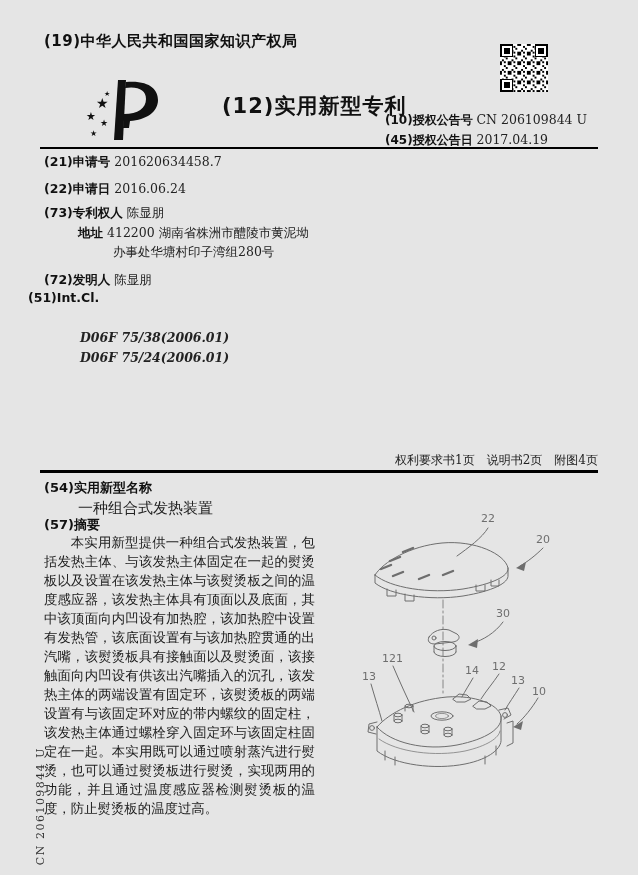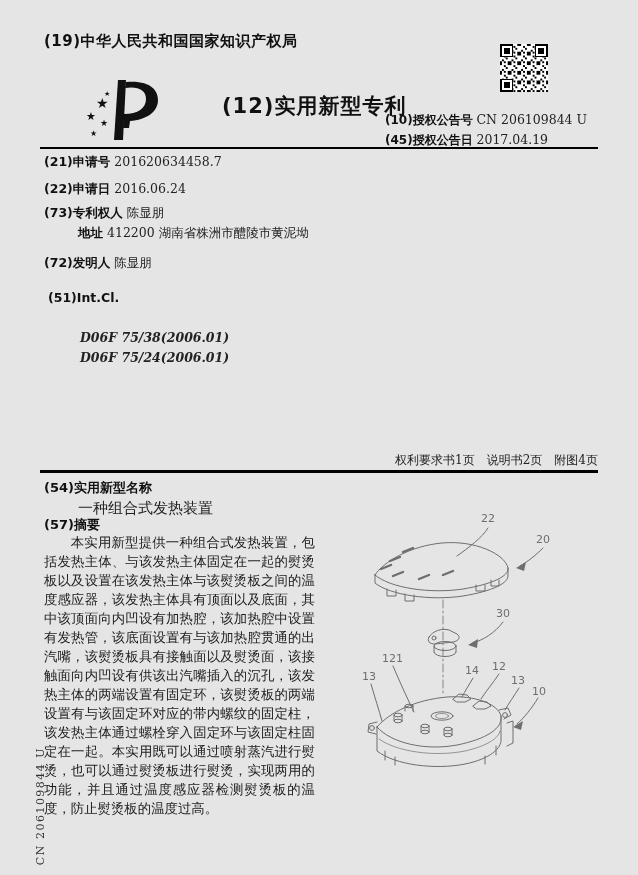--- a/index.html
+++ b/index.html
@@ -107,25 +107,28 @@
     <span class="val">2016.06.24</span>
   </div>
   <div class="abs field" style="left:44px;top:205px;">
     <span class="lbl">(73)专利权人</span>
     <span class="val">陈显朋</span>
   </div>
   <div class="abs field" style="left:78px;top:225px;">
     <span class="lbl">地址</span>
     <span class="val">412200 湖南省株洲市醴陵市黄泥坳</span>
   </div>
-  <div class="abs field" style="left:44px;top:255px;">
+  <div class="abs field" style="left:113px;top:244px;">
+    <span class="val">办事处华塘村印子湾组280号</span>
+  </div>
+  <div class="abs field" style="left:44px;top:272px;">
     <span class="lbl">(72)发明人</span>
     <span class="val">陈显朋</span>
   </div>
-  <div class="abs field" style="left:48px;top:290px;">
+  <div class="abs field" style="left:28px;top:290px;">
     <span class="lbl">(51)Int.Cl.</span>
   </div>
   <div class="abs itc" style="left:80px;top:330px;">D06F 75/38(2006.01)</div>
   <div class="abs itc" style="left:80px;top:350px;">D06F 75/24(2006.01)</div>
 
   <div class="abs pages-info val">权利要求书1页　说明书2页　附图4页</div>
 
   <div class="abs rule rule2"></div>
 
   <div class="abs sec-label lbl" style="left:44px;top:479px;">(54)实用新型名称</div>

